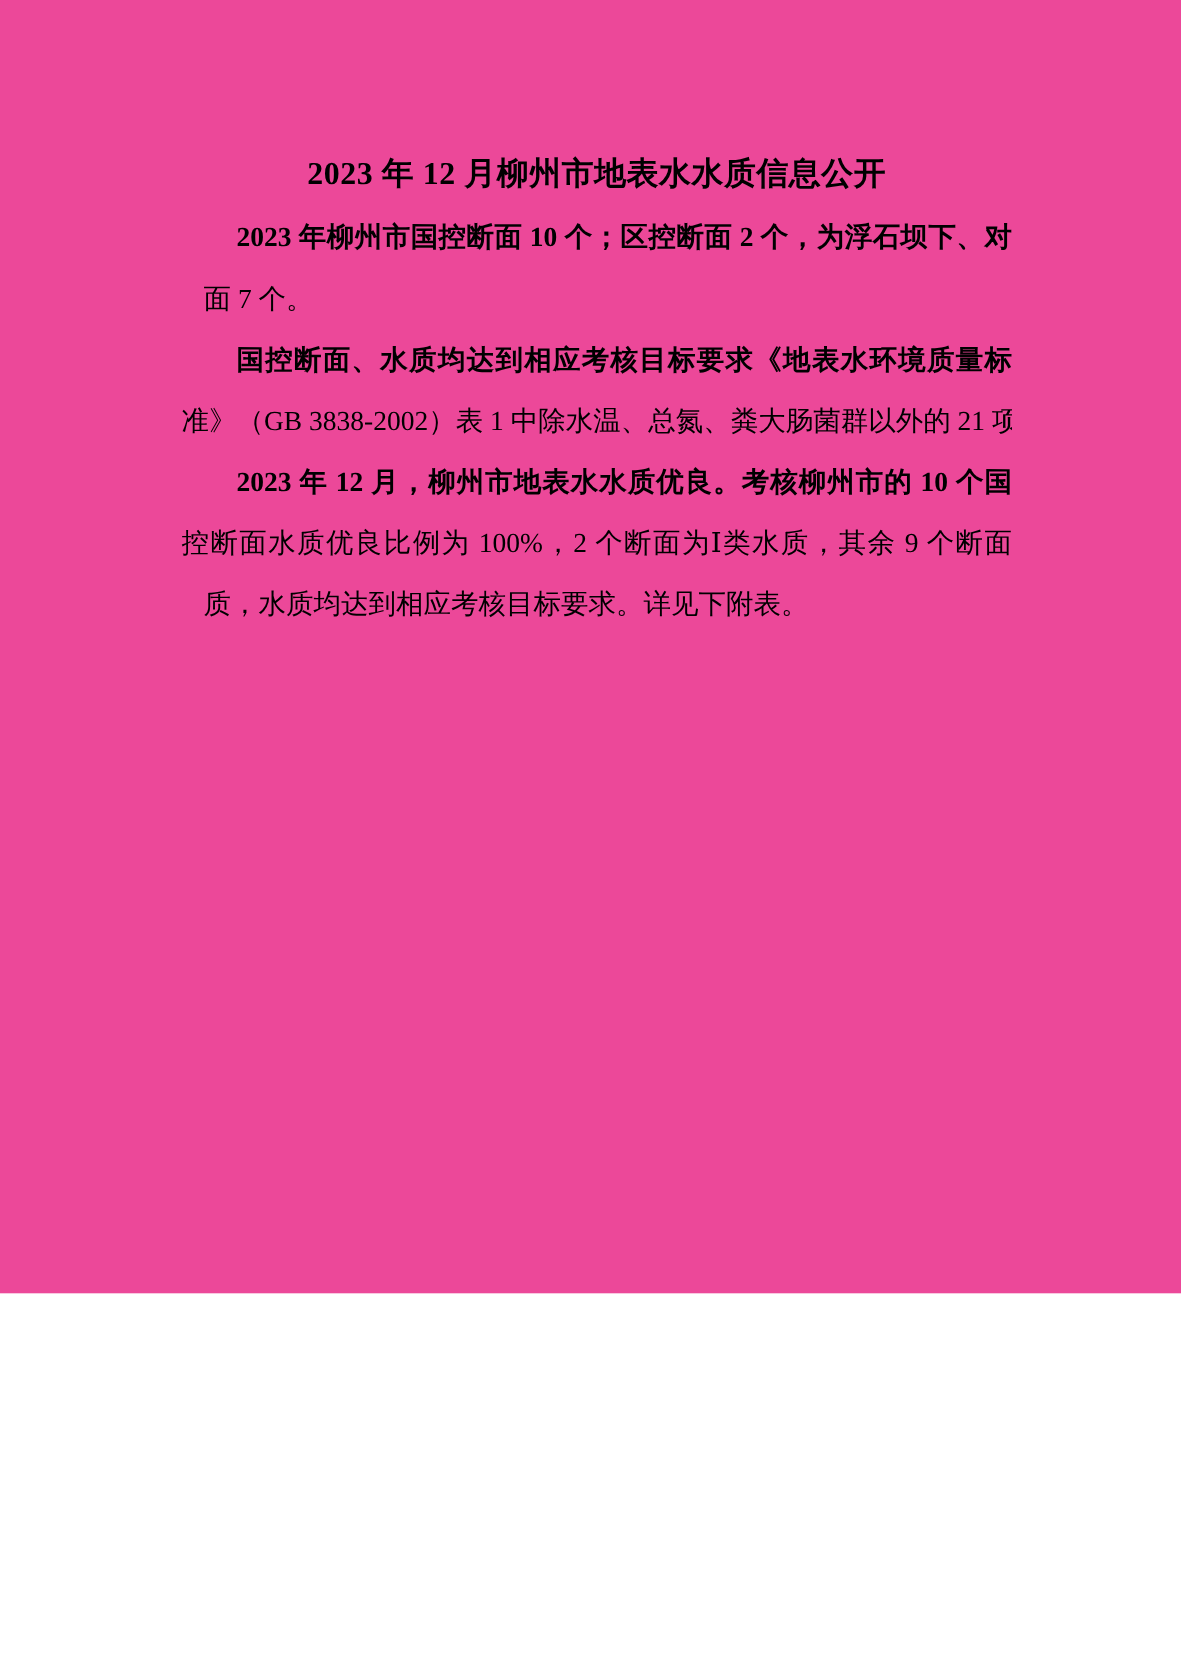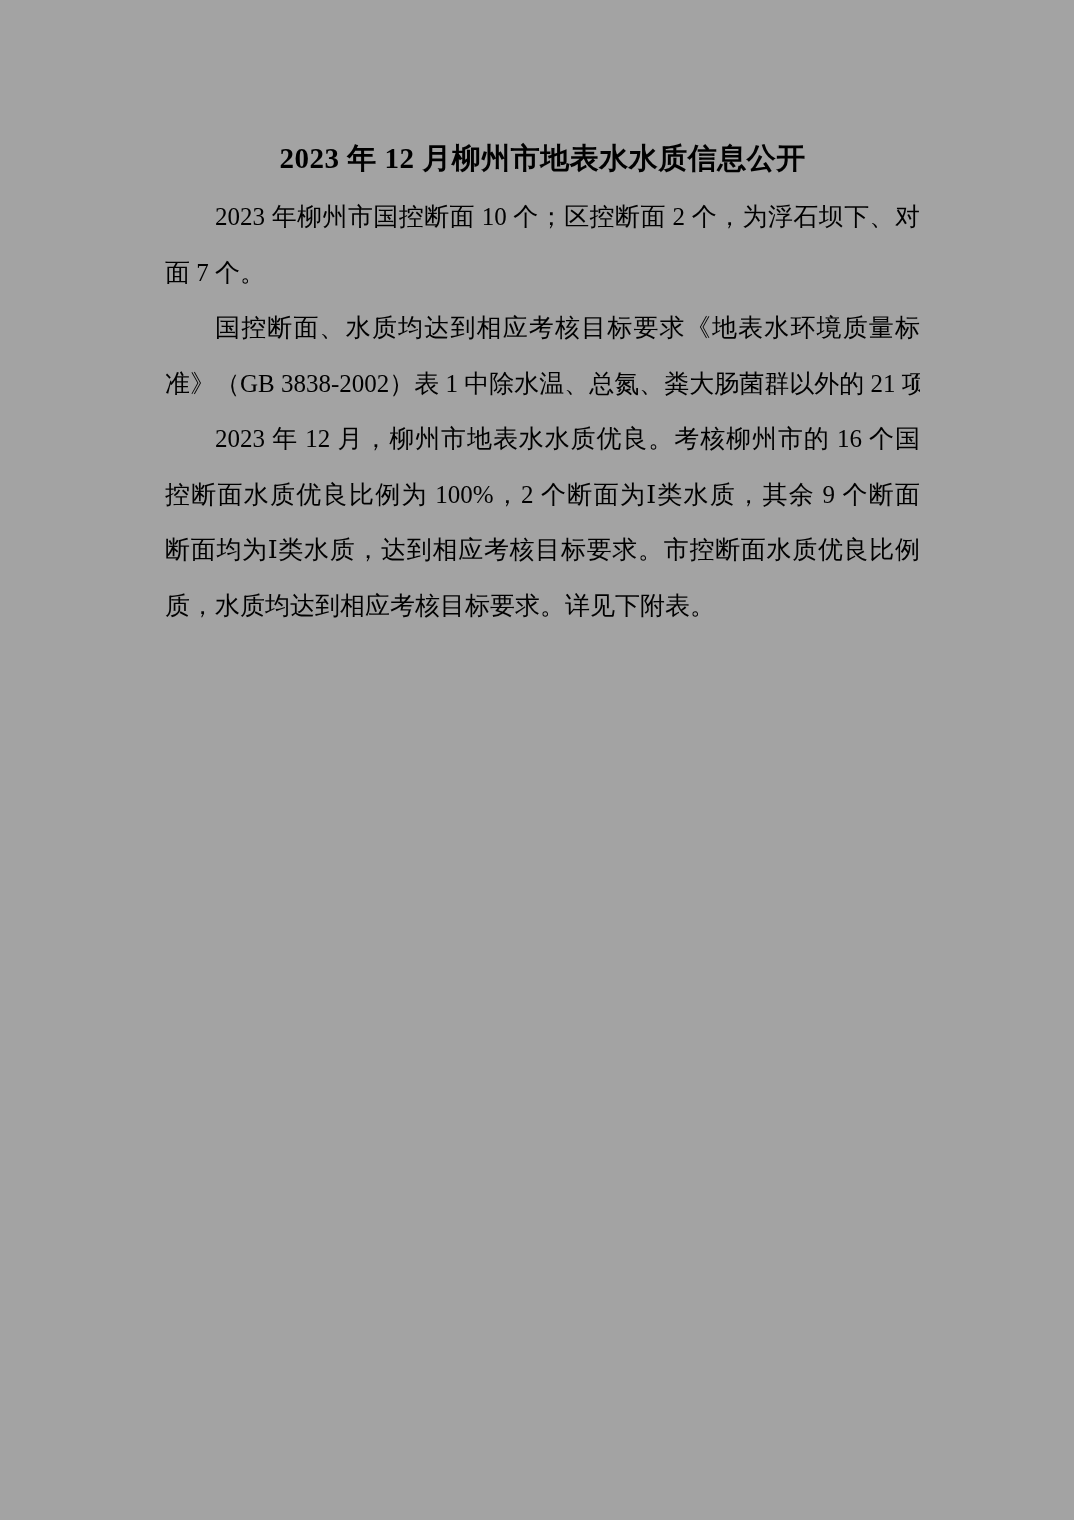--- a/index.html
+++ b/index.html
@@ -3,22 +3,22 @@
 <meta charset="utf-8">
 <style>
   html, body {
     margin: 0;
     padding: 0;
     background: #ffffff;
   }
   .page {
     position: relative;
     width: 1074px;
-    height: 1520px;
-    background: #a3a3a3;
+    height: 1176px;
+    background: #ec4899;
     color: #000000;
     font-family: "Liberation Serif", "DejaVu Serif", serif;
     overflow: hidden;
     box-sizing: border-box;
   }
   .content {
     box-sizing: border-box;
     padding: 138px 154px 0 165px;
   }
   .doc-title {
@@ -37,24 +37,26 @@
   }
   .line {
     height: 55.5px;
     overflow: hidden;
     text-align: justify;
     text-align-last: justify;
     white-space: nowrap;
   }
   .line.indent {
     text-indent: 2em;
+    font-weight: bold;
   }
   .line.last {
     text-align: left;
     text-align-last: left;
+    margin-left: 20px;
   }
 </style>
 </head>
 <body>
 
 <div class="page">
   <div class="content">
 
     <h1 class="doc-title">2023 年 12 月柳州市地表水水质信息公开</h1>
 
@@ -64,21 +66,20 @@
         <div class="line indent">2023 年柳州市国控断面 10 个；区控断面 2 个，为浮石坝下、对</div>
         <div class="line last">面 7 个。</div>
       </div>
 
       <div class="paragraph">
         <div class="line indent">国控断面、水质均达到相应考核目标要求《地表水环境质量标</div>
         <div class="line">准》（GB 3838-2002）表 1 中除水温、总氮、粪大肠菌群以外的 21 项</div>
       </div>
 
       <div class="paragraph">
-        <div class="line indent">2023 年 12 月，柳州市地表水水质优良。考核柳州市的 16 个国</div>
+        <div class="line indent">2023 年 12 月，柳州市地表水水质优良。考核柳州市的 10 个国</div>
         <div class="line">控断面水质优良比例为 100%，2 个断面为Ⅰ类水质，其余 9 个断面</div>
-        <div class="line">断面均为Ⅰ类水质，达到相应考核目标要求。市控断面水质优良比例</div>
         <div class="line last">质，水质均达到相应考核目标要求。详见下附表。</div>
       </div>
 
     </div>
   </div>
 </div>
 
 </body></html>

